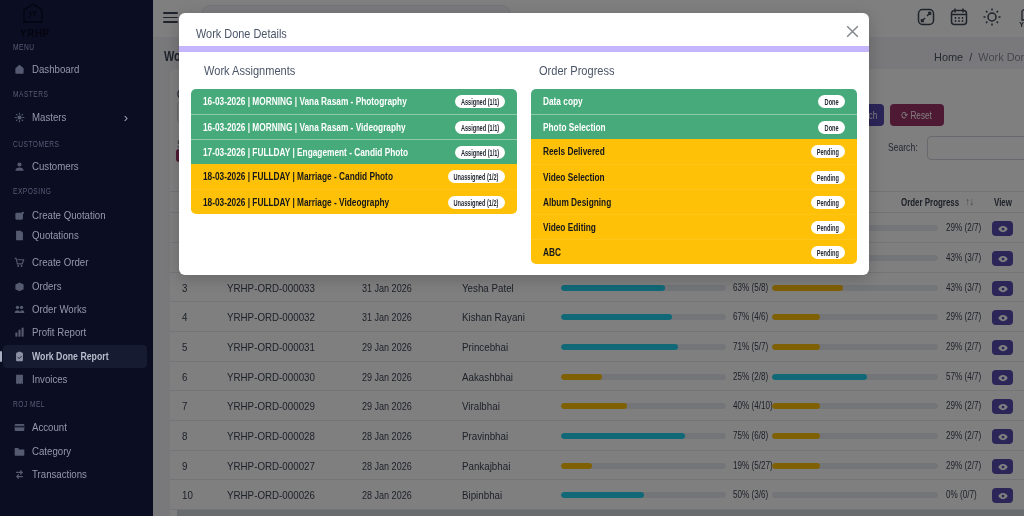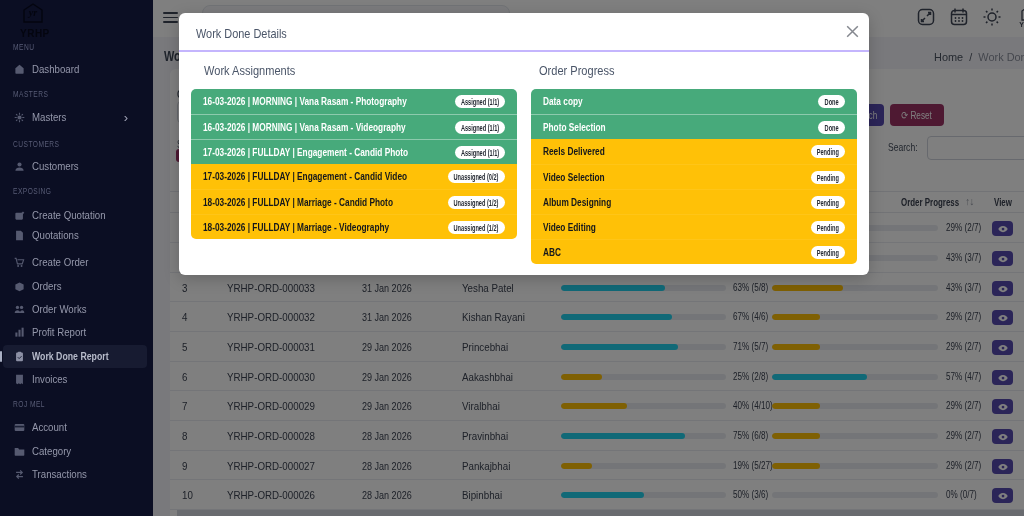--- a/index.html
+++ b/index.html
@@ -53,21 +53,21 @@
 .btrack { position:absolute; top:12px; height:6px; background:#e9ebf0; border-radius:3px; overflow:hidden; }
 .bfill { height:100%; border-radius:3px; }
 .teal { background:#22d3ee; }
 .gold { background:#ffc107; }
 .viewbtn { position:absolute; left:822px; top:8px; width:21px; height:15px; background:#564ab1; border-radius:4px; text-align:center; line-height:13px; }
 #tfoot2 { position:absolute; left:177px; top:510px; width:879px; height:12px; background:#d3d7de; }
 
 
 #ovl { position:absolute; left:153px; top:0; width:871px; height:516px; background:rgba(0,0,0,0.50); z-index:40; }
 #modal { position:absolute; left:179px; top:13px; width:690px; height:262px; background:#fff; border-radius:6px; z-index:50; box-shadow:0 4px 16px rgba(0,0,0,0.2); }
-#mhead { position:absolute; left:0; top:0; width:100%; height:39px; border-bottom:2px solid #c4b5fd; }
+#mhead { position:absolute; left:0; top:0; width:100%; height:39px; border-bottom:6px solid #c4b5fd; }
 #mtitle { position:absolute; left:17px; top:13px; font-size:13px; font-weight:normal; color:#4a5568; }
 #mx { position:absolute; right:9px; top:11px; }
 .msec { position:absolute; top:50px; font-size:13px; font-weight:normal; color:#4a5568;margin-left:8px; }
 .msec .cx { transform:scaleX(0.85); }
 .mlist { position:absolute; top:76px; width:326px; border-radius:5px; overflow:hidden; }
 .mrow { position:relative; height:25px; }
 .g { background:#47aa7b; color:#fff; }
 .g + .g { border-top:1px solid rgba(255,255,255,0.38); }
 .y { background:#ffc107; color:#14171c; }
 .y + .y { border-top:1px solid rgba(255,255,255,0.07); }
@@ -438,26 +438,20 @@
           <span class="cxc">Assigned (1/1)</span>
         </span>
       </div>
       <div class="mrow g">
         <span class="mtxt">17-03-2026 | FULLDAY | Engagement - Candid Photo</span>
         <span class="badge" style="width:50px">
           <span class="cxc">Assigned (1/1)</span>
         </span>
       </div>
       <div class="mrow y">
-        <span class="mtxt">17-03-2026 | FULLDAY | Engagement - Candid Video</span>
-        <span class="badge" style="width:57px">
-          <span class="cxc">Unassigned (0/2)</span>
-        </span>
-      </div>
-      <div class="mrow y">
         <span class="mtxt">18-03-2026 | FULLDAY | Marriage - Candid Photo</span>
         <span class="badge" style="width:57px">
           <span class="cxc">Unassigned (1/2)</span>
         </span>
       </div>
       <div class="mrow y">
         <span class="mtxt">18-03-2026 | FULLDAY | Marriage - Videography</span>
         <span class="badge" style="width:57px">
           <span class="cxc">Unassigned (1/2)</span>
         </span>

